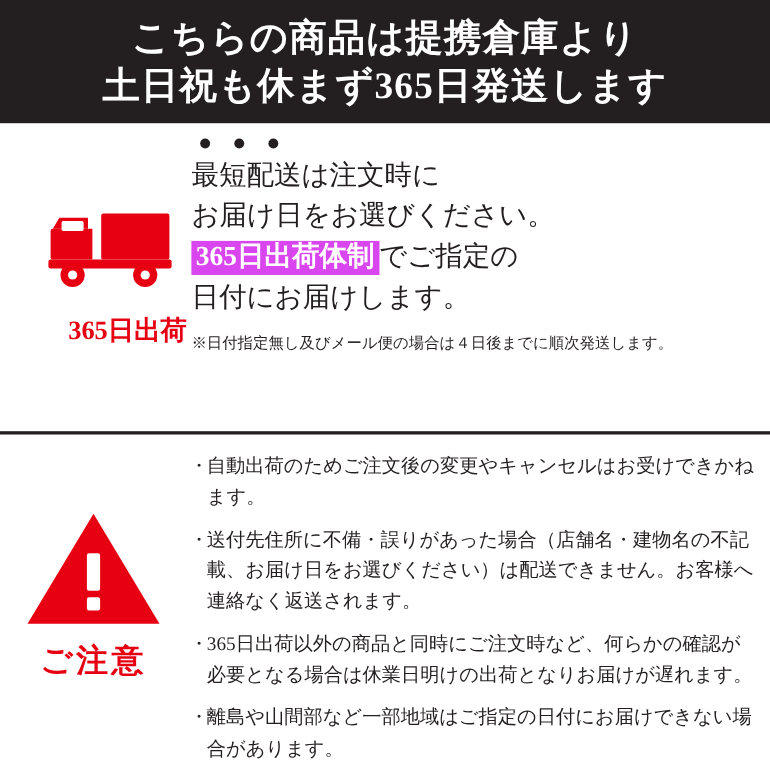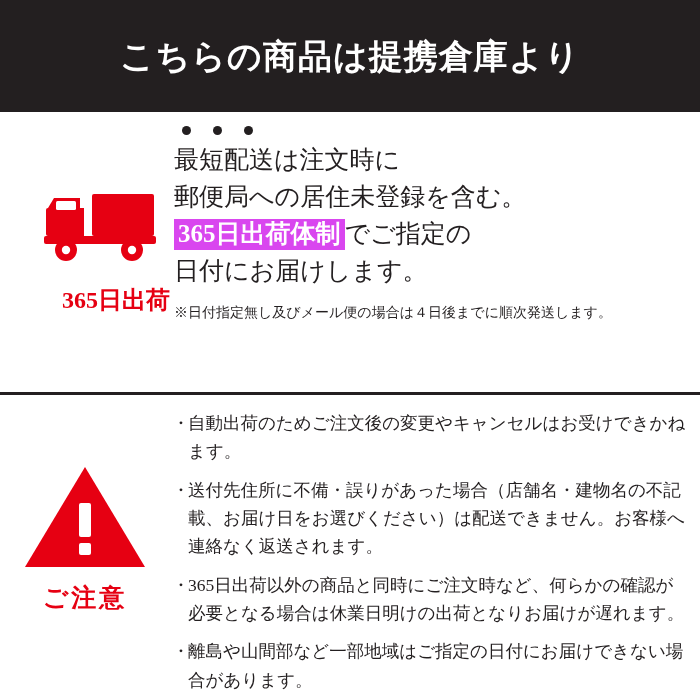--- a/index.html
+++ b/index.html
@@ -139,21 +139,21 @@
     box-sizing: border-box;
   }
   .warn-tri {
     width: 124px;
     height: 108px;
     position: relative;
   }
   .caution-label {
     margin-top: 10px;
     color: #e60012;
-    font-size: 25px;
+    font-size: 29px;
     font-weight: bold;
     letter-spacing: 3px;
     white-space: nowrap;
   }
   .bullets {
     flex: 1 1 auto;
     padding: 4px 14px 0 2px;
     box-sizing: border-box;
   }
   .bullet {
@@ -173,20 +173,21 @@
     flex: 1 1 auto;
   }
 </style>
 </head>
 <body>
 
 <div class="banner">
 
   <div class="header">
     <div class="header-line">こちらの商品は提携倉庫より</div>
+    <div class="header-line">土日祝も休まず365日発送します</div>
   </div>
 
   <div class="mid">
 
     <div class="truck-col">
       <div class="truck-icon">
         <svg viewBox="0 0 130 86" width="130" height="86" aria-hidden="true">
           <g fill="#e60012">
 
             <rect x="52" y="10" width="62" height="42" rx="2"></rect>
@@ -211,21 +212,21 @@
       <div class="truck-label">365日出荷</div>
     </div>
 
     <div class="mid-text">
       <div class="dots">
         <span class="dot"></span>
         <span class="dot"></span>
         <span class="dot"></span>
       </div>
       <div class="mid-line">最短配送は注文時に</div>
-      <div class="mid-line">郵便局への居住未登録を含む。</div>
+      <div class="mid-line">お届け日をお選びください。</div>
       <div class="mid-line">
         <span class="hl">365日出荷体制</span><span>でご指定の</span>
       </div>
       <div class="mid-line">日付にお届けします。</div>
       <div class="note">※日付指定無し及びメール便の場合は４日後までに順次発送します。</div>
     </div>
   </div>
 
   <div class="bottom">
 

